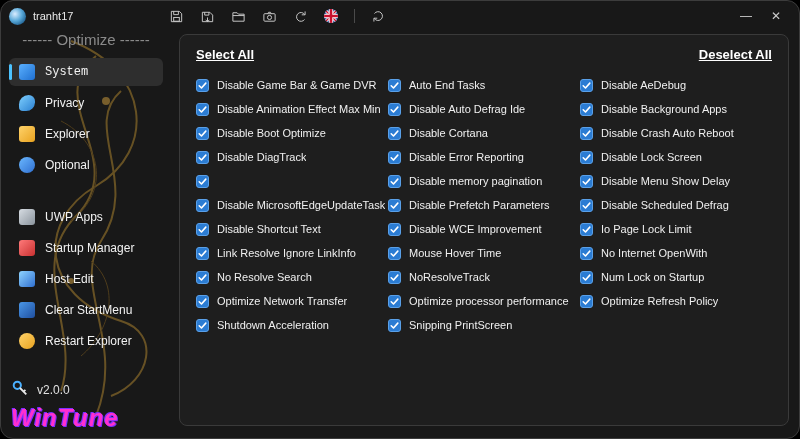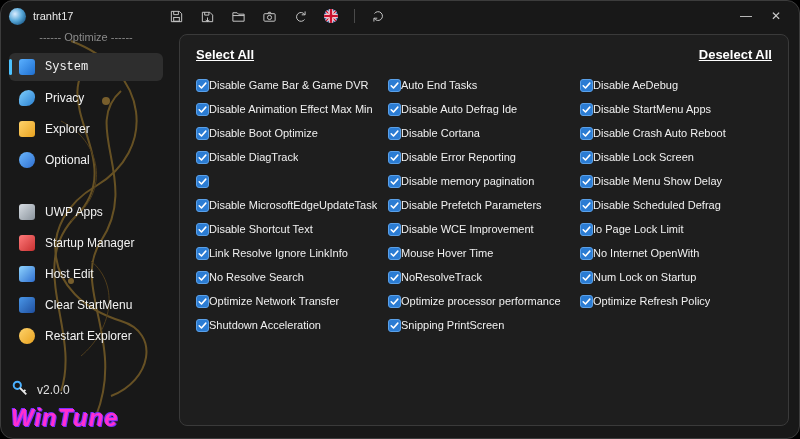--- a/index.html
+++ b/index.html
@@ -17,21 +17,21 @@
   .tb-btn { width:22px; height:22px; display:flex; align-items:center; justify-content:center;
             border-radius:4px; cursor:default; }
   .tb-divider { width:1px; height:14px; background:#4a4a4a; margin:0 3px; }
   .tb-spacer { flex:1; }
   .win-btn { width:30px; height:24px; display:flex; align-items:center; justify-content:center;
              color:#cccccc; font-size:12px; }
 
   
   .sidebar { position:absolute; left:0; top:30px; bottom:0; width:170px; }
   .dragon { position:absolute; inset:0; opacity:.55; pointer-events:none; }
-  .section-label { color:#8a8a8a; font-size:11px; text-align:center; margin:0 0 10px; position:relative; z-index:1; }
+  .section-label { color:#8a8a8a; font-size:15px; text-align:center; margin:0 0 10px; position:relative; z-index:1; }
   .side-list { position:relative; z-index:1; }
   .side-item { display:flex; align-items:center; gap:10px; padding:6px 10px; margin:3px 8px;
                border-radius:6px; color:#f2f2f2; font-size:12px; position:relative; }
   .side-item.selected { background:#2e2e2e;font-family:Liberation Mono, monospace; }
   .side-item.selected::before { content:""; position:absolute; left:0; top:6px; bottom:6px; width:3px;
                border-radius:2px; background:#4cc2ff; }
   .side-item.gap-top { margin-top:24px; }
   .side-icon { width:16px; height:16px; border-radius:3px; flex:0 0 16px; }
   .icon-system-monitor   { background:linear-gradient(135deg,#5ab0ff,#1f6fd0); }
   .icon-privacy          { background:linear-gradient(135deg,#7fd0ff,#2a7fd0); border-radius:60% 40% 55% 25%; }
@@ -48,21 +48,21 @@
   .brand { font-size:24px; font-weight:bold; font-style:italic; letter-spacing:1px;
            color:#ff2fd0; text-shadow:1px 1px 0 #7a2fff, -1px -1px 0 #7a2fff; }
 
   
   .panel { position:absolute; left:178px; top:33px; right:10px; bottom:12px;
            background:#1e1e1e; border:1px solid #3a3a3a; border-radius:8px; padding:10px 16px; z-index:2; }
   .panel-header { display:flex; justify-content:space-between; gap:14px; margin:2px 0 16px; }
   .link { color:#ffffff; font-size:13px; font-weight:600; text-decoration:underline; cursor:default; }
   .grid { display:flex; }
   .col { flex:1; display:flex; flex-direction:column; gap:10px; min-width:0; }
-  .check-row { display:flex; align-items:center; gap:0; height:14px; }
+  .check-row { display:flex; align-items:center; gap:8px; height:14px; }
   .cb { width:13px; height:13px; border-radius:3px; background:#2b7cd3; border:1px solid #5aa0e8;
         display:flex; align-items:center; justify-content:center; flex:0 0 13px; }
   .cb svg { display:block; }
   .cb-label { color:#f0f0f0; font-size:11px; white-space:nowrap; overflow:hidden; }
 </style>
 </head>
 <body>
 
 <div class="window">
 
@@ -397,21 +397,21 @@
               </svg>
     </span>
     <span class="cb-label">Disable AeDebug</span>
   </div>
           <div class="check-row">
     <span class="cb">
       <svg viewBox="0 0 12 12" width="11" height="11">
                 <path d="M2.4 6.3 L4.9 8.7 L9.6 3.4" stroke="#ffffff" stroke-width="1.7" fill="none" stroke-linecap="round" stroke-linejoin="round"></path>
               </svg>
     </span>
-    <span class="cb-label">Disable StartMenu Apps</span>
+    <span class="cb-label">Disable Background Apps</span>
   </div>
           <div class="check-row">
     <span class="cb">
       <svg viewBox="0 0 12 12" width="11" height="11">
                 <path d="M2.4 6.3 L4.9 8.7 L9.6 3.4" stroke="#ffffff" stroke-width="1.7" fill="none" stroke-linecap="round" stroke-linejoin="round"></path>
               </svg>
     </span>
     <span class="cb-label">Disable Crash Auto Reboot</span>
   </div>
           <div class="check-row">

